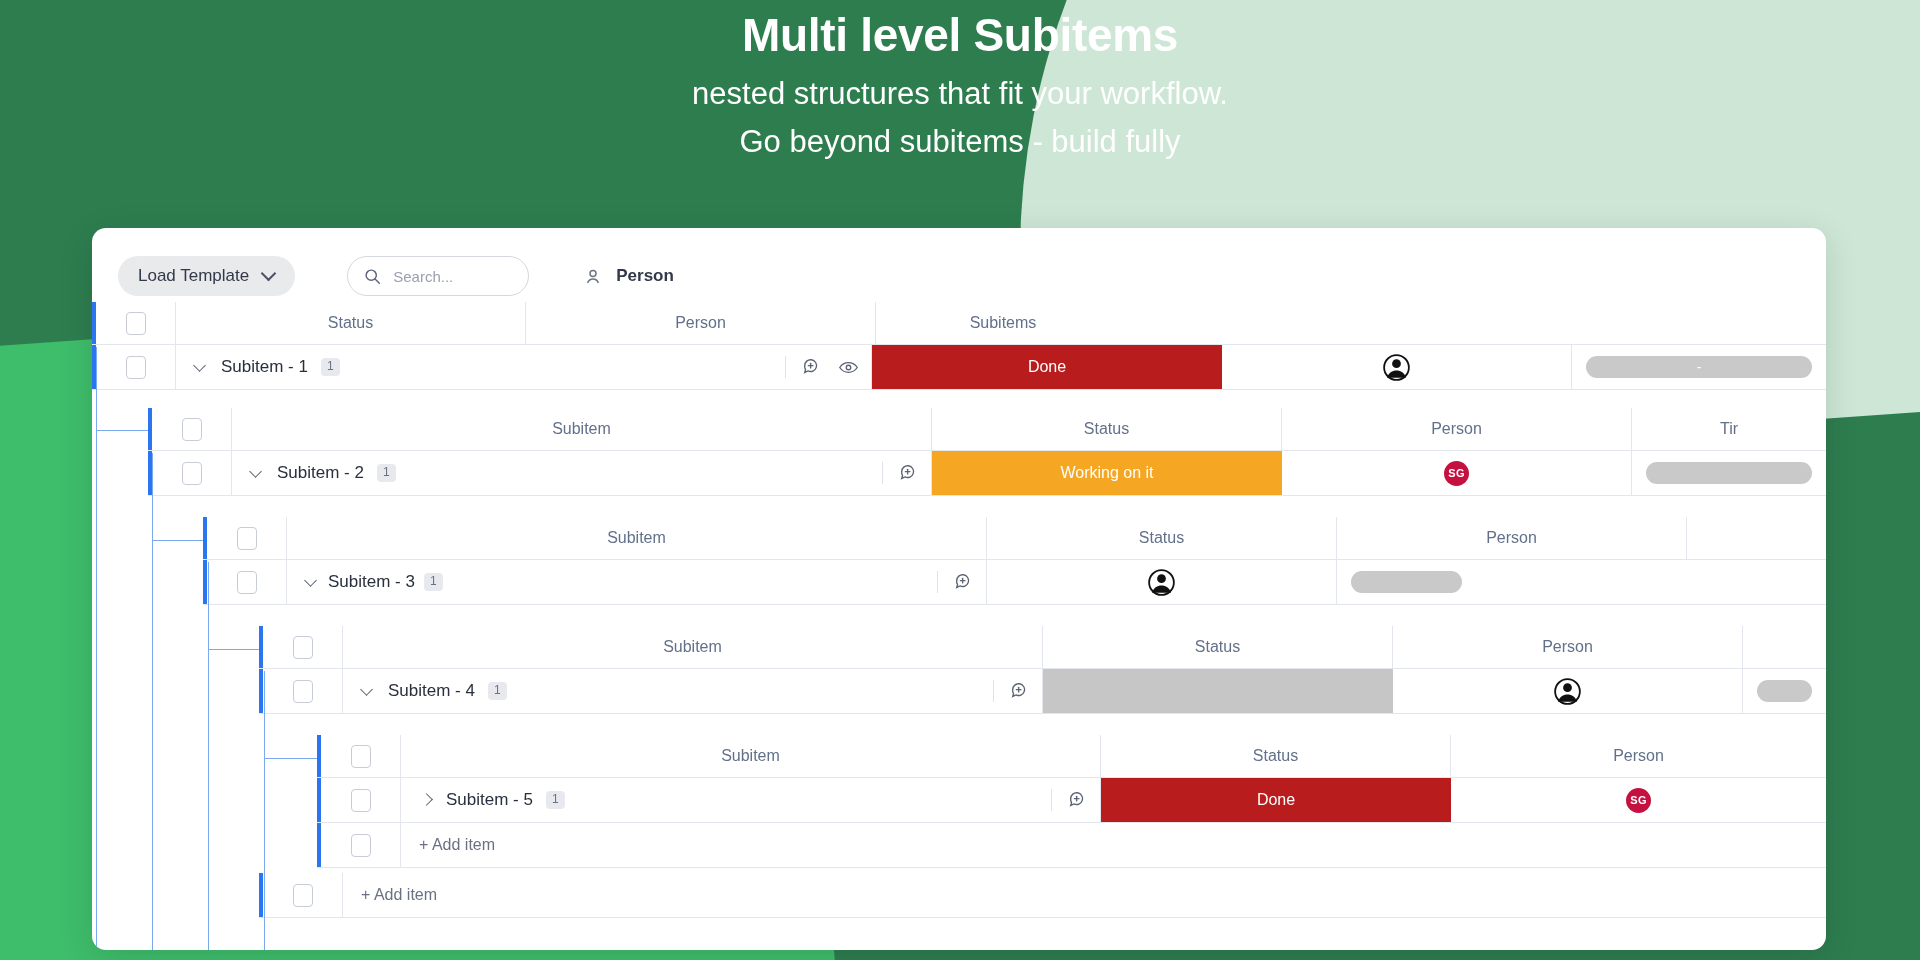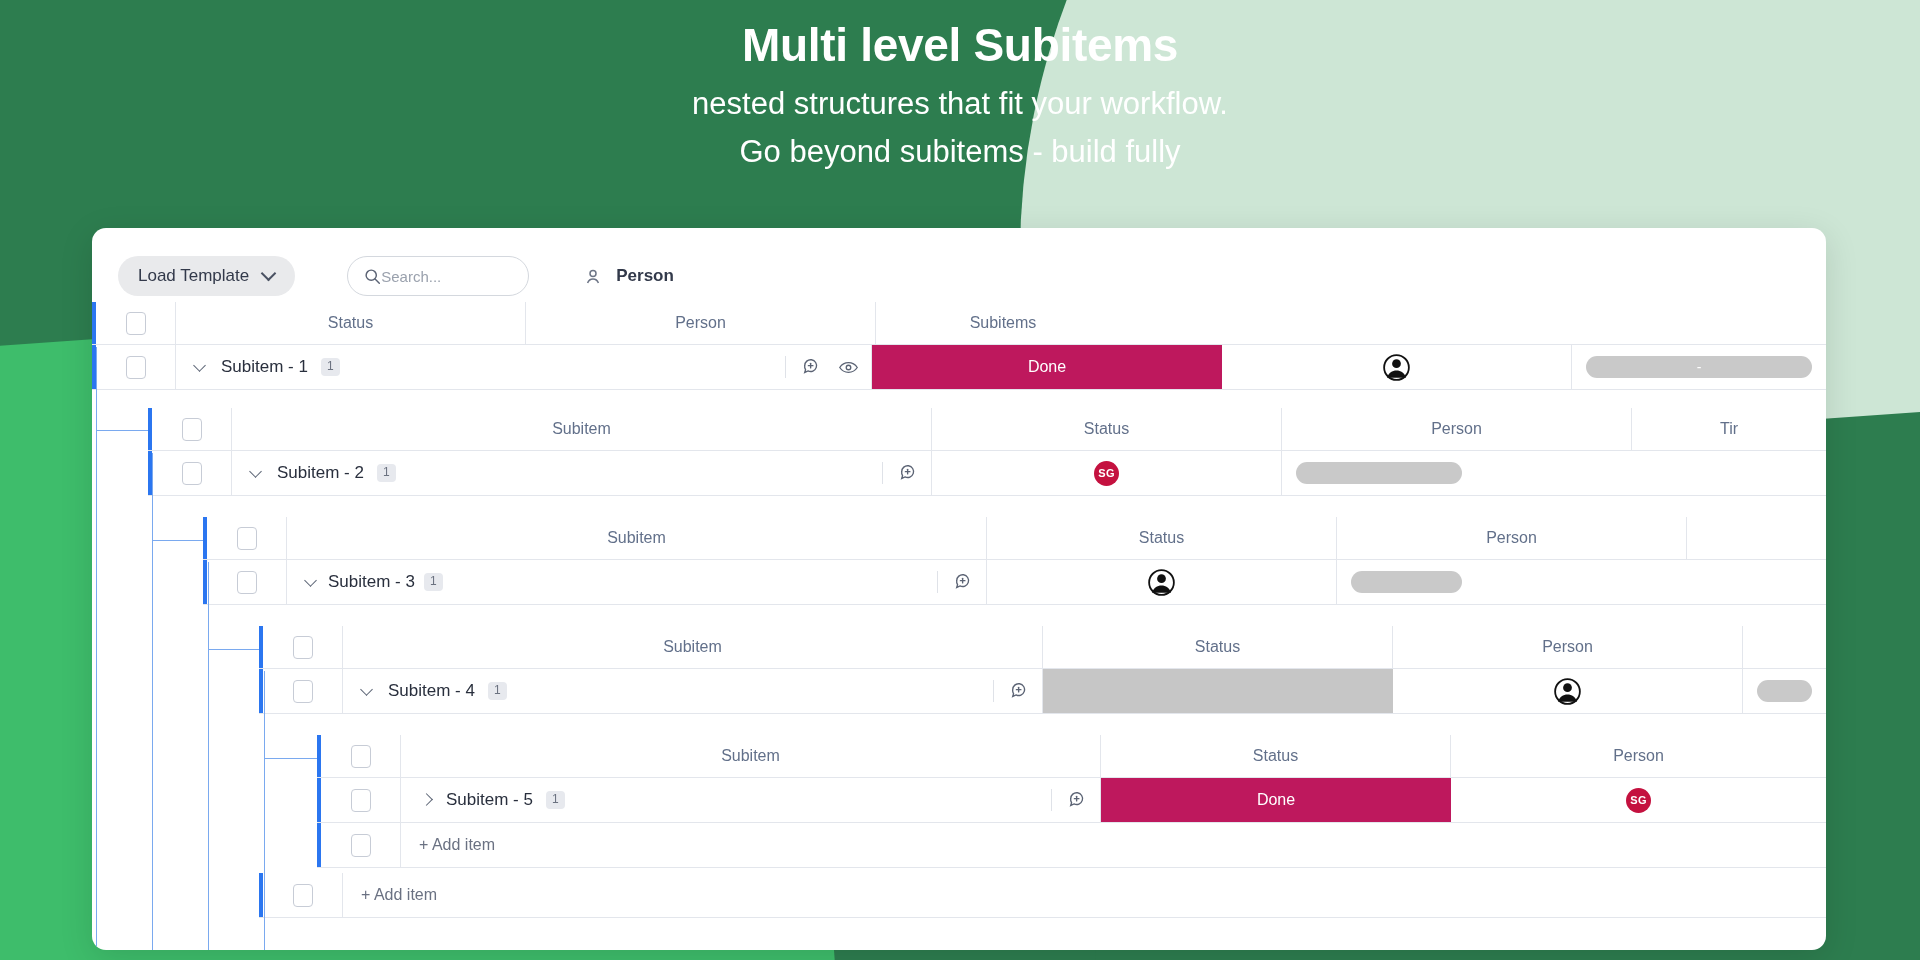--- a/index.html
+++ b/index.html
@@ -16,21 +16,21 @@
   .bg-pale      { position:absolute; top:-460px; right:-520px; width:1420px; height:1430px;
                   background:#cde6d5; border-radius:50%; }
   .bg-darkwave  { position:absolute; right:-60px; bottom:-40px; width:900px; height:560px;
                   background:#2d7d4f; border-radius:62% 0 0 0; transform: rotate(-4deg); }
   .bg-brightgreen { position:absolute; left:-340px; bottom:-250px; width:1160px; height:880px;
                   background:#3ebd6b; border-radius:0 58% 0 0; transform: rotate(-4deg); }
 
   
   #header { position:absolute; top:0; left:0; width:1920px; z-index:5; text-align:center;
             color:#ffffff; }
-  #header .title    { font-size:46px; font-weight:700; letter-spacing:-.3px; padding-top:18px;
+  #header .title    { font-size:46px; font-weight:700; letter-spacing:-.3px; padding-top:8px;
                       line-height:1.18; }
   #header .subtitle { font-size:31px; font-weight:400; line-height:1.55; padding-top:8px; }
 
   
   #card {
     position:absolute; left:92px; top:228px; width:1734px; height:722px;
     background:#ffffff; border-radius:14px; z-index:4;
     box-shadow: 0 8px 34px rgba(0,0,0,.12);
     overflow:hidden;
   }
@@ -42,21 +42,21 @@
     background:#e9eaec; border-radius:22px; padding:0 20px; height:40px;
     font-size:17px; color:#32394a; font-weight:400; cursor:pointer;
   }
   .chev-sm { width:12px; height:12px; display:inline-block; position:relative; top:-2px; }
   .chev-sm::before {
     content:""; position:absolute; left:0; top:0; width:9px; height:9px;
     border-right:2px solid #4a5262; border-bottom:2px solid #4a5262;
     transform: rotate(45deg);
   }
   .search-box {
-    display:flex; align-items:center; width:182px; height:40px;
+    display:flex; align-items:center; gap:12px; width:182px; height:40px;
     border:1px solid #d4d8de; border-radius:22px; padding:0 16px;
   }
   .search-ph { font-size:15px; color:#9aa1ad; }
   .person-chip { display:flex; align-items:center; gap:11px; font-size:17px; color:#32394a;
                  font-weight:700; }
 
   
   .tbl { position:absolute; background:#fff; }
   .tbl .hdr, .tbl .row { display:flex; align-items:stretch; }
   .tbl .hdr { height:43px; }
@@ -78,21 +78,21 @@
   }
   .chev.right::before { transform: rotate(-45deg); left:3px; top:2px; }
   .count-badge {
     background:#e7e9ee; color:#6c7competitive; color:#6b7280; font-size:12px; border-radius:4px;
     padding:2px 6px; line-height:1.1; min-width:16px; text-align:center;
   }
   .row-icons { margin-left:auto; display:flex; align-items:center; gap:16px; padding-right:12px; }
   .divider-v { width:1px; height:22px; background:#dfe2e8; }
 
   .status { justify-content:center; color:#fff; font-size:16px; }
-  .st-done     { background:#be185d; }
+  .st-done     { background:#b91c1c; }
   .st-working  { background:#f5a623; }
   .st-stuck    { background:#e12d4f; }
   .st-empty    { background:#c6c6c6; }
 
   .avatar-glyph { width:27px; height:27px; }
   .avatar-sg {
     width:25px; height:25px; border-radius:50%; background:#c4113f; color:#fff;
     font-size:11px; font-weight:700; display:flex; align-items:center; justify-content:center;
     letter-spacing:.3px;
   }
@@ -219,20 +219,21 @@
         <span class="count-badge">1</span>
         <span class="row-icons">
           <span class="divider-v"></span>
           <svg width="20" height="20" viewBox="0 0 22 22">
             <path d="M3 9.5a6.5 6.5 0 1 1 3.6 5.8L3 17l.9-3.1A6.4 6.4 0 0 1 3 9.5z" fill="none" stroke="#5b6374" stroke-width="1.5"></path>
             <line x1="9.5" y1="7" x2="9.5" y2="12" stroke="#5b6374" stroke-width="1.5" stroke-linecap="round"></line>
             <line x1="7" y1="9.5" x2="12" y2="9.5" stroke="#5b6374" stroke-width="1.5" stroke-linecap="round"></line>
           </svg>
         </span>
       </div>
+      <div class="cell status st-working" style="width:350px;">Working on it</div>
       <div class="cell sep-r" style="width:350px;">
         <span class="avatar-sg">SG</span>
       </div>
       <div class="cell" style="width:194px;">
         <span class="timeline-pill"></span>
       </div>
     </div>
   </div>
 
   <div class="tbl" style="left:111px; top:289px; width:1623px;">

